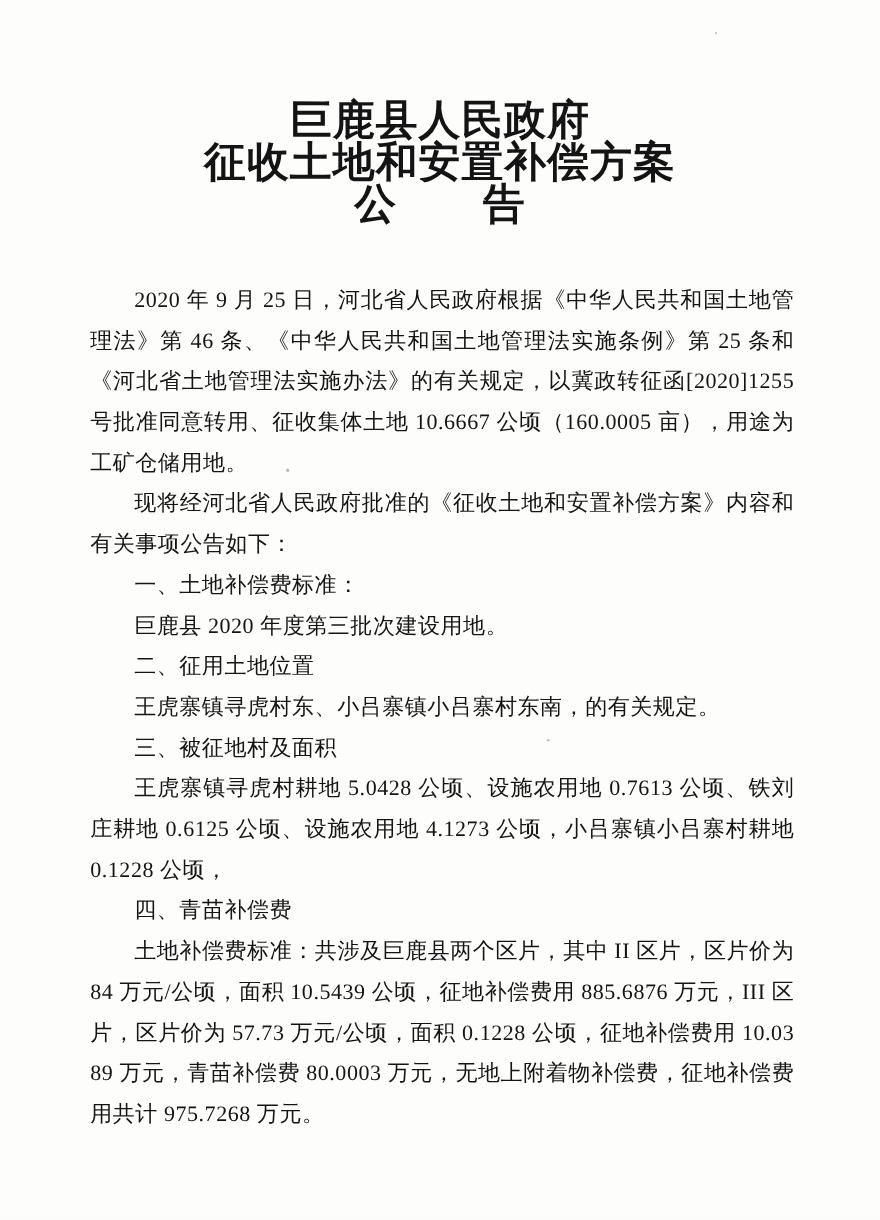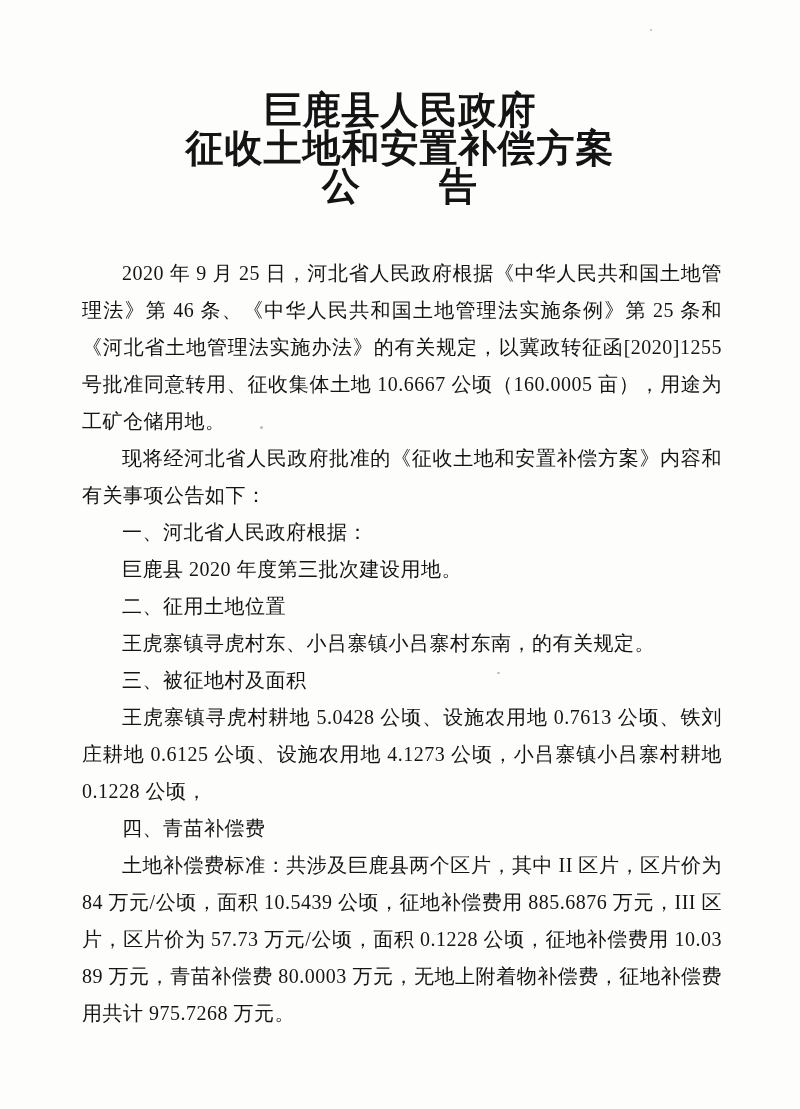--- a/index.html
+++ b/index.html
@@ -60,21 +60,21 @@
 
   <div class="title-block">
     <div class="title-line">巨鹿县人民政府</div>
     <div class="title-line">征收土地和安置补偿方案</div>
     <div class="title-line">公　　告</div>
   </div>
 
   <div class="doc-body">
     <p>2020 年 9 月 25 日，河北省人民政府根据《中华人民共和国土地管理法》第 46 条、《中华人民共和国土地管理法实施条例》第 25 条和《河北省土地管理法实施办法》的有关规定，以冀政转征函[2020]1255 号批准同意转用、征收集体土地 10.6667 公顷（160.0005 亩），用途为工矿仓储用地。</p>
     <p>现将经河北省人民政府批准的《征收土地和安置补偿方案》内容和有关事项公告如下：</p>
-    <p>一、河北省人民政府根据：</p>
+    <p>一、土地补偿费标准：</p>
     <p>巨鹿县 2020 年度第三批次建设用地。</p>
     <p>二、征用土地位置</p>
     <p>王虎寨镇寻虎村东、小吕寨镇小吕寨村东南，的有关规定。</p>
     <p>三、被征地村及面积</p>
     <p>王虎寨镇寻虎村耕地 5.0428 公顷、设施农用地 0.7613 公顷、铁刘庄耕地 0.6125 公顷、设施农用地 4.1273 公顷，小吕寨镇小吕寨村耕地 0.1228 公顷，</p>
     <p>四、青苗补偿费</p>
     <p>土地补偿费标准：共涉及巨鹿县两个区片，其中 II 区片，区片价为 84 万元/公顷，面积 10.5439 公顷，征地补偿费用 885.6876 万元，III 区片，区片价为 57.73 万元/公顷，面积 0.1228 公顷，征地补偿费用 10.0389 万元，青苗补偿费 80.0003 万元，无地上附着物补偿费，征地补偿费用共计 975.7268 万元。</p>
   </div>
 
   <div class="speck s1"></div>

